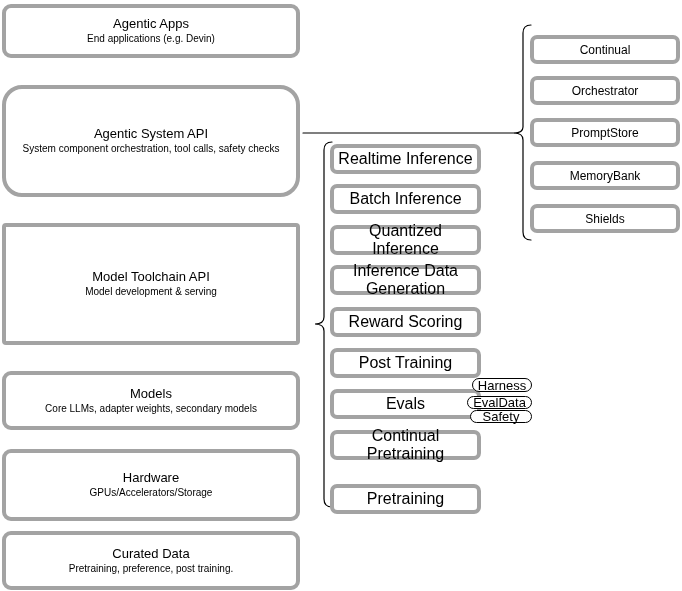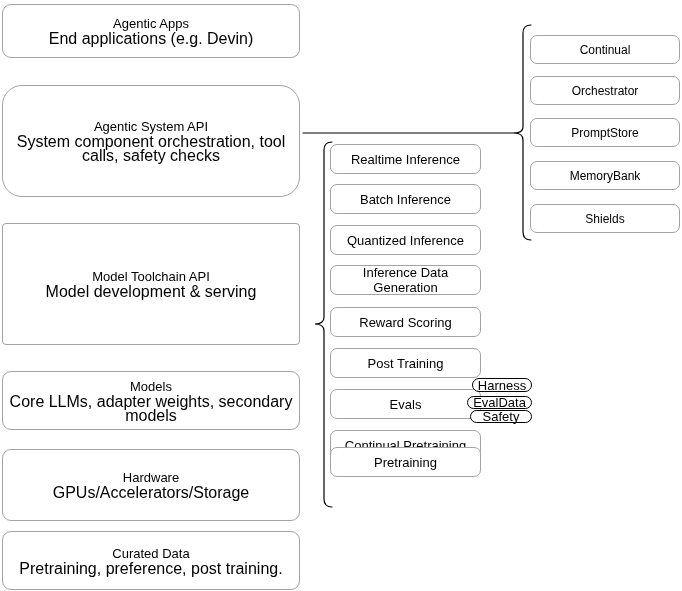--- a/index.html
+++ b/index.html
@@ -8,42 +8,42 @@
     width:682px;height:591px;
     background:#ffffff;
     font-family:"Liberation Sans", sans-serif;
     color:#000000;
     overflow:hidden;
   }
   .node{
     position:absolute;
     box-sizing:border-box;
     background:#ffffff;
-    border:1px solid #a3a3a3;
+    border:4px solid #a3a3a3;
     display:flex;
     flex-direction:column;
     align-items:center;
     justify-content:center;
     text-align:center;
   }
   
   .lbox{left:2px;width:298px;}
   .lb0{top:4px;height:54px;border-radius:9px;}
   .lb1{top:85px;height:112px;border-radius:20px;}
   .lb2{top:223px;height:122px;border-radius:4px;}
   .lb3{top:371px;height:59px;border-radius:9px;}
   .lb4{top:449px;height:72px;border-radius:9px;}
   .lb5{top:531px;height:59px;border-radius:9px;}
   .node-title{font-size:13px;line-height:16px;}
-  .node-subtitle{font-size:16px;line-height:14px;}
+  .node-subtitle{font-size:10px;line-height:14px;}
   
-  .mbox{left:330px;width:151px;height:30px;border-radius:7px;font-size:13px;}
+  .mbox{left:330px;width:151px;height:30px;border-radius:7px;font-size:16px;}
   .mb0{top:144px;} .mb1{top:184px;} .mb2{top:225px;}
   .mb3{top:265px;} .mb4{top:307px;} .mb5{top:348px;}
-  .mb6{top:389px;} .mb7{top:430px;} .mb8{top:447px;}
+  .mb6{top:389px;} .mb7{top:430px;} .mb8{top:484px;}
   
   .rbox{left:530px;width:150px;height:29px;border-radius:7px;font-size:12px;}
   .rb0{top:35px;} .rb1{top:76px;} .rb2{top:118px;} .rb3{top:161px;} .rb4{top:204px;}
   
   .pill{
     position:absolute;
     box-sizing:border-box;
     background:#ffffff;
     border:1px solid #000000;
     border-radius:8px;

